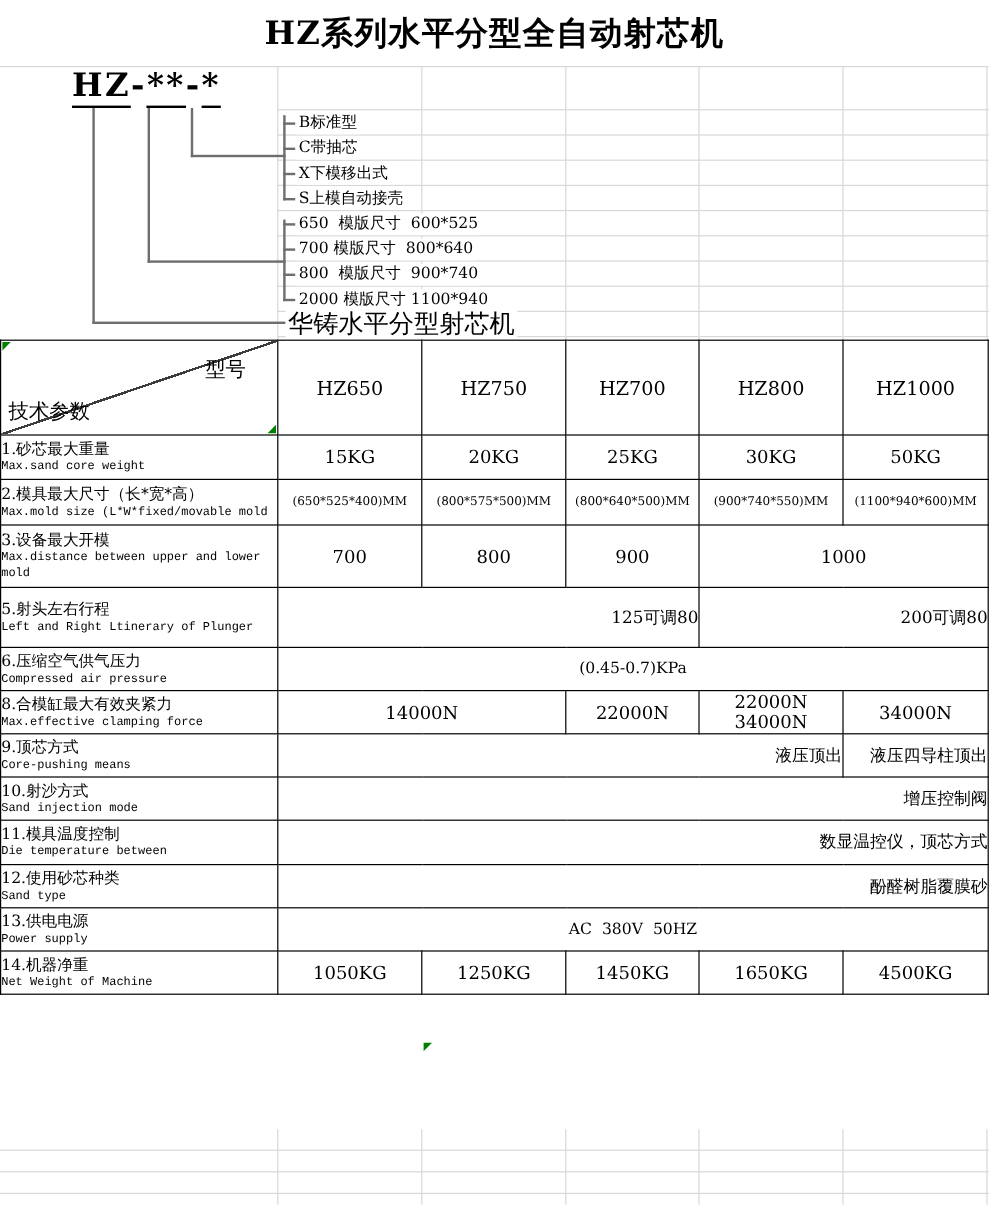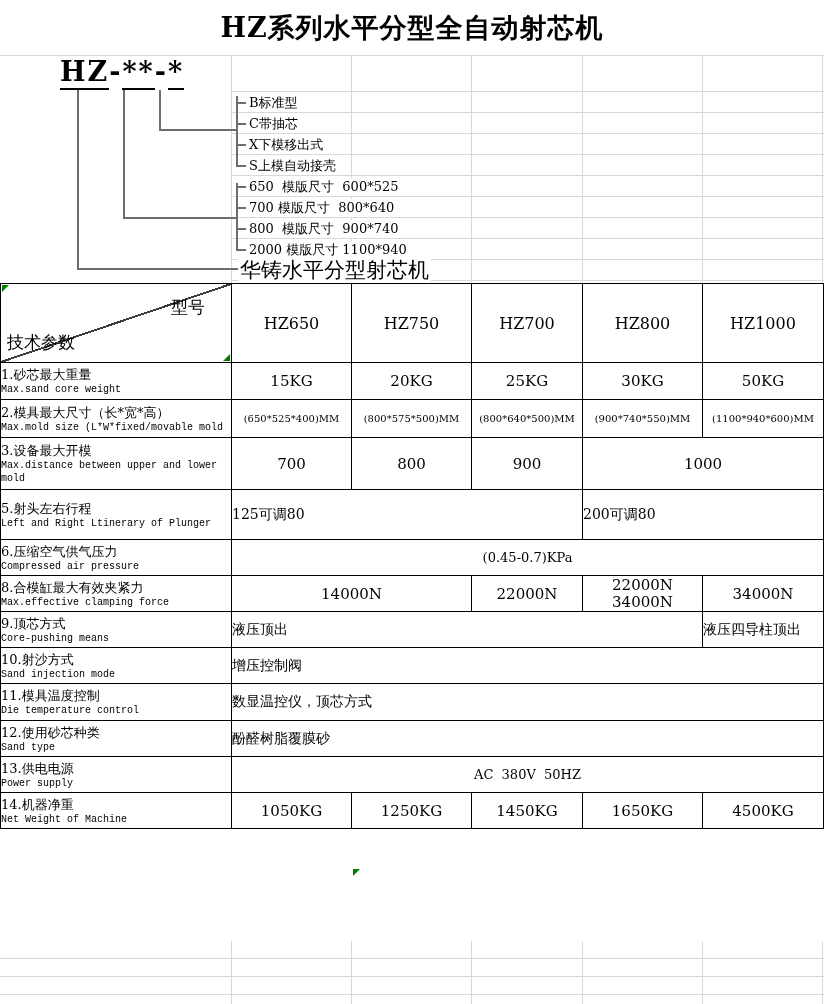--- a/index.html
+++ b/index.html
@@ -34,21 +34,21 @@
   td.corner .bl{position:absolute;left:6px;bottom:8px;font-size:17px;}
   td.model{text-align:center;vertical-align:middle;font-size:16px;}
   td.lbl{vertical-align:middle;padding:1px 2px 1px 4px;}
   .zh{font-size:13px;line-height:17px;white-space:nowrap;}
   .en{font-family:"Liberation Mono","DejaVu Sans Mono",monospace;font-size:10px;
       line-height:13px;white-space:nowrap;}
   .en.wrap{white-space:normal;}
   td.val{text-align:center;vertical-align:middle;font-size:15px;white-space:pre;}
   td.vs{text-align:center;vertical-align:middle;font-size:10px;letter-spacing:0;
         font-family:"DejaVu Serif","Liberation Serif",serif;white-space:nowrap;}
-  td.vcn{text-align:left;vertical-align:middle;font-size:14px;white-space:pre;}
+  td.vcn{text-align:right;vertical-align:middle;font-size:14px;white-space:pre;}
   td.vm{text-align:center;vertical-align:middle;font-size:13px;white-space:pre;}
   td.pre2{white-space:pre-line;line-height:17px;}
   
   .flag-tl{position:absolute;width:0;height:0;border-top:7px solid #008000;
            border-right:7px solid transparent;}
   .flag-br{position:absolute;width:0;height:0;border-bottom:7px solid #008000;
            border-left:7px solid transparent;}
 </style>
 </head>
 <body>
@@ -209,21 +209,21 @@
   <tr style="height:36px">
     <td class="lbl">
       <div class="zh">10.射沙方式</div>
       <div class="en">Sand injection mode</div>
     </td>
     <td class="vcn" colspan="5">增压控制阀</td>
   </tr>
   <tr style="height:37px">
     <td class="lbl">
       <div class="zh">11.模具温度控制</div>
-      <div class="en">Die temperature control</div>
+      <div class="en">Die temperature between</div>
     </td>
     <td class="vcn" colspan="5">数显温控仪，顶芯方式</td>
   </tr>
   <tr style="height:36px">
     <td class="lbl">
       <div class="zh">12.使用砂芯种类</div>
       <div class="en">Sand type</div>
     </td>
     <td class="vcn" colspan="5">酚醛树脂覆膜砂</td>
   </tr>

